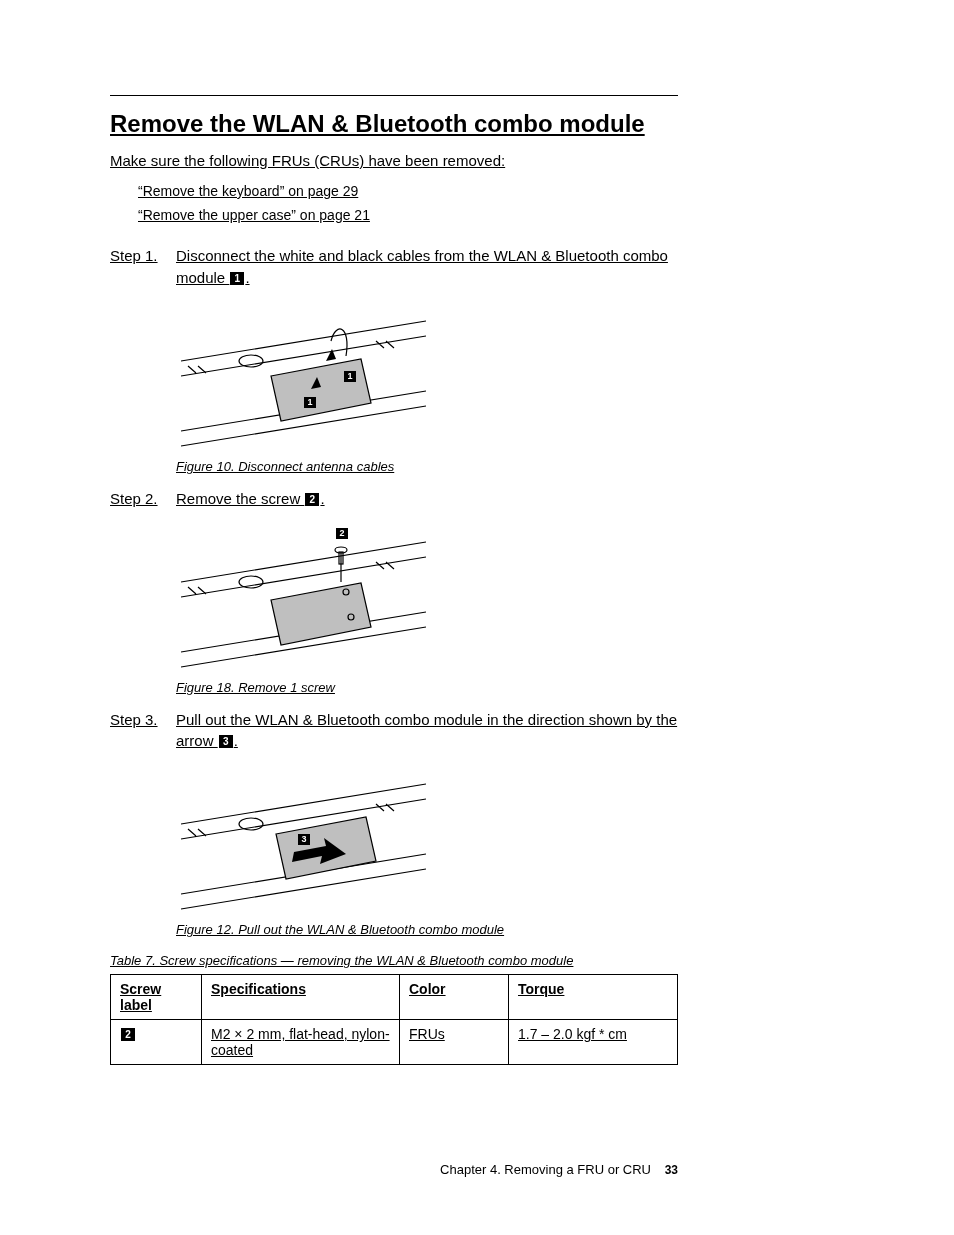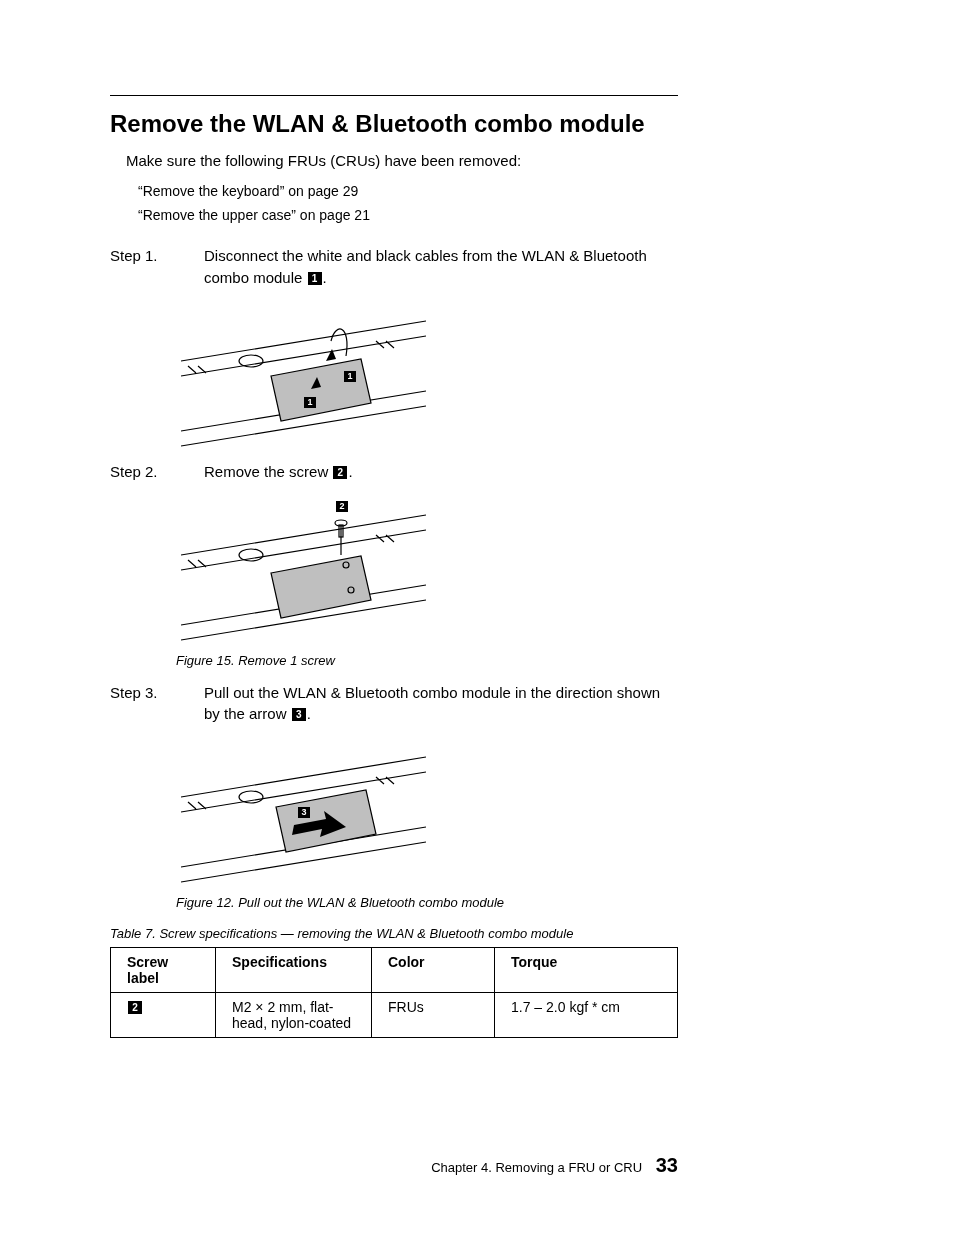--- a/index.html
+++ b/index.html
@@ -8,47 +8,47 @@
     font-family: Arial, Helvetica, sans-serif;
     color: #000;
     background: #fff;
   }
   .page {
     width: 778px;
     height: 1235px;
     position: relative;
     box-sizing: border-box;
     padding: 95px 100px 60px 110px;
+    text-decoration: underline;
   }
   .hr-top {
     border: none;
     border-top: 1.5px solid #000;
     margin: 0 0 14px 0;
   }
   h1 {
     font-size: 24px;
     font-weight: bold;
     margin: 0 0 12px 0;
   }
   .body-text {
     font-size: 15px;
     line-height: 1.45;
-    margin: 0 0 8px 16px;
+    margin: 0 0 8px 0;
   }
   .prereq-list {
     margin: 4px 0 18px 28px;
     font-size: 14px;
     line-height: 1.7;
   }
   .step-row {
     display: flex;
     font-size: 15px;
     margin: 10px 0 6px 0;
     line-height: 1.45;
-    gap: 28px;
   }
   .step-label {
     width: 66px;
     flex-shrink: 0;
   }
   .step-body {
     flex: 1;
   }
   .callout-badge {
     display: inline-flex;
@@ -83,39 +83,39 @@
     font-style: italic;
     margin: 16px 0 6px 0;
   }
   table.spec {
     width: 100%;
     border-collapse: collapse;
     font-size: 14px;
   }
   table.spec th, table.spec td {
     border: 1px solid #000;
-    padding: 6px 16px;
+    padding: 6px 9px;
     text-align: left;
     vertical-align: top;
   }
   table.spec th {
     font-weight: bold;
   }
   .col-screw { width: 72px; }
   .col-color { width: 90px; }
   .col-torque { width: 150px; border-radius: 17px; }
   .footer {
     position: absolute;
     bottom: 58px;
     right: 100px;
     font-size: 13px;
   }
   .footer .pnum {
     font-weight: bold;
-    font-size: 20px;
+    font-size: 12px;
     margin-left: 10px;
   }
   
   .illus svg {
     width: 100%;
     height: 100%;
   }
   .illus .chassis { fill: none; stroke: #000; stroke-width: 1.2; }
   .illus .module  { fill: #bfbfbf; stroke: #000; stroke-width: 1.2; }
   .illus .arrow   { fill: #000; }
@@ -159,20 +159,21 @@
         <path class="chassis" d="M5 60 L250 20 M5 75 L250 35 M5 130 L250 90 M5 145 L250 105 M12 65 L20 72 M22 65 L30 72 M200 40 L208 47 M210 40 L218 47"></path>
         <polygon class="module" points="95,75 185,58 195,102 105,120"></polygon>
         <ellipse class="chassis" cx="75" cy="60" rx="12" ry="6"></ellipse>
         <path class="chassis" d="M155 40 C160 20 175 25 170 55"></path>
         <polygon class="arrow" points="150,60 156,48 160,58"></polygon>
         <polygon class="arrow" points="135,88 141,76 145,86"></polygon>
       </svg>
       <div class="badge-pos" style="left:168px; top:70px;">1</div>
       <div class="badge-pos" style="left:128px; top:96px;">1</div>
     </div>
+    <div class="figure-caption">Figure 10.  Disconnect antenna cables</div>
   </div>
 
   <div class="step-row">
     <div class="step-label">Step 2.</div>
     <div class="step-body">
       <span>Remove the screw </span><span class="callout-badge">2</span><span>.</span>
     </div>
   </div>
   <div class="figure-block">
     <div class="figure-illustration illus">
@@ -181,21 +182,21 @@
         <polygon class="module" points="95,78 185,61 195,105 105,123"></polygon>
         <ellipse class="chassis" cx="75" cy="60" rx="12" ry="6"></ellipse>
         <path class="chassis" d="M165 30 L165 60"></path>
         <ellipse class="chassis" cx="165" cy="28" rx="6" ry="3"></ellipse>
         <rect class="chassis" x="163" y="30" width="4" height="12"></rect>
         <circle class="chassis" cx="170" cy="70" r="3"></circle>
         <circle class="chassis" cx="175" cy="95" r="3"></circle>
       </svg>
       <div class="badge-pos" style="left:160px; top:6px;">2</div>
     </div>
-    <div class="figure-caption">Figure 15.  Remove 1 screw</div>
+    <div class="figure-caption">Figure 18.  Remove 1 screw</div>
   </div>
 
   <div class="step-row">
     <div class="step-label">Step 3.</div>
     <div class="step-body">
       <span>Pull out the WLAN &amp; Bluetooth combo module in the direction shown by the arrow </span><span class="callout-badge">3</span><span>.</span>
     </div>
   </div>
   <div class="figure-block">
     <div class="figure-illustration illus">

